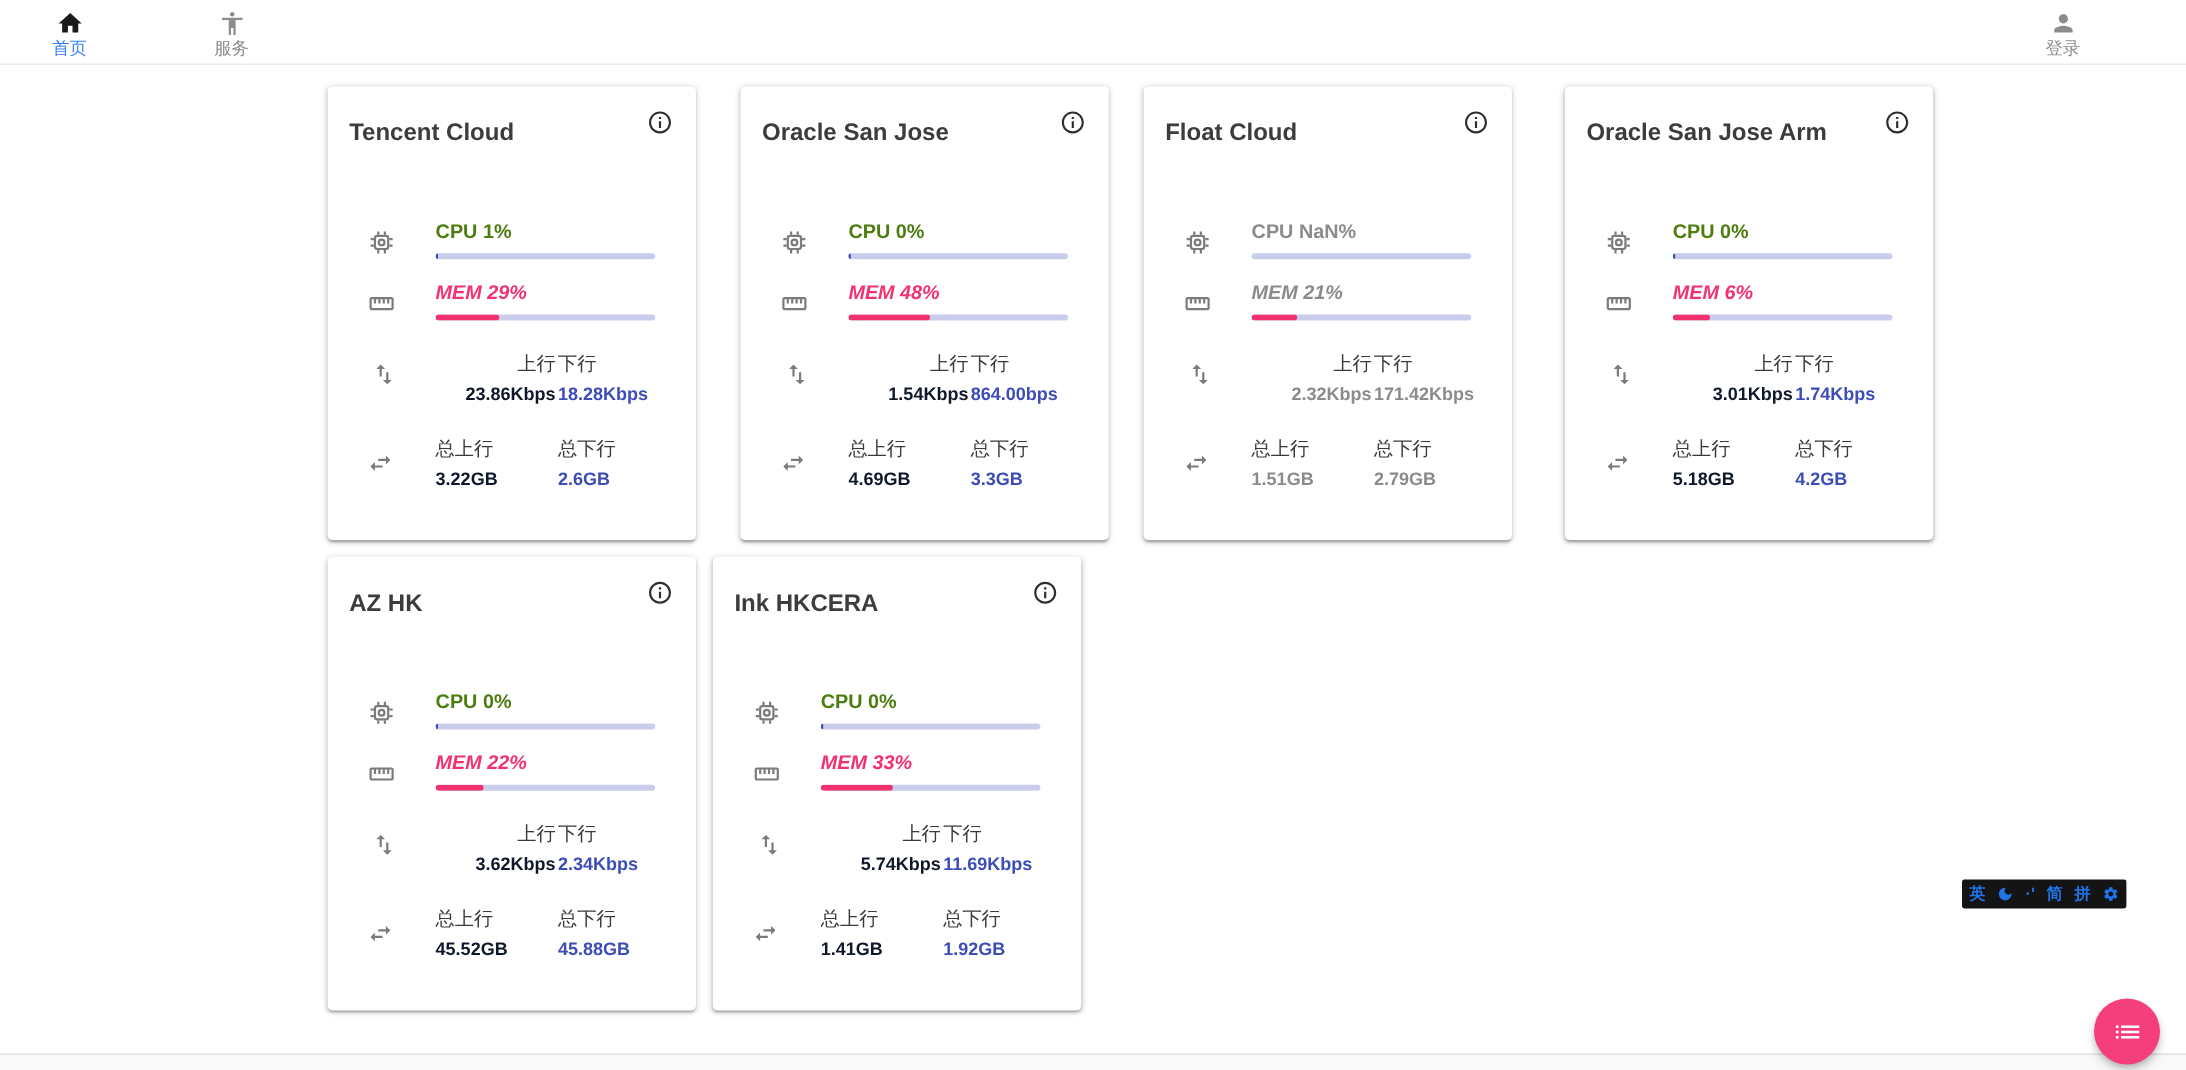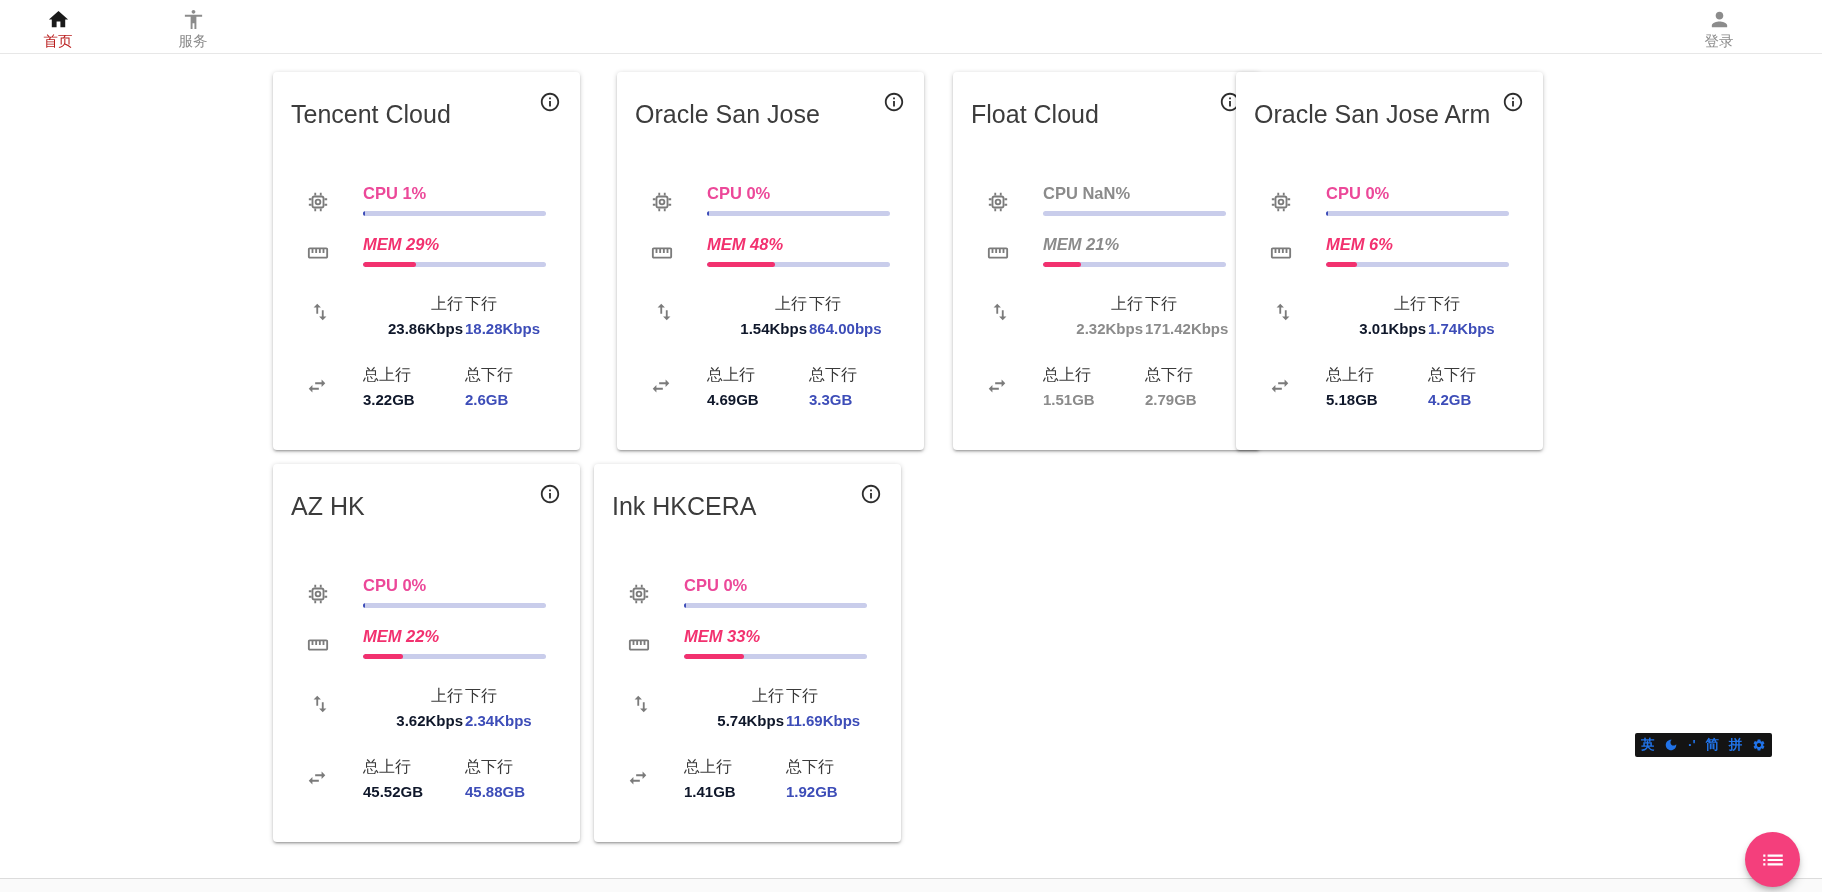--- a/index.html
+++ b/index.html
@@ -7,40 +7,40 @@
     font-family:"Liberation Sans", sans-serif; position:relative; }
 
   
   .nav { position:absolute; top:0; left:0; width:1822px; height:54px; background:#fff;
     border-bottom:1px solid #e7e7e7; z-index:10; }
   .nav-item { position:absolute; top:8px; width:64px; display:flex; flex-direction:column;
     align-items:center; gap:2px; cursor:pointer; }
   .nav-item svg { width:23px; height:23px; fill:#8c8c8c; }
   .nav-item .nav-label { font-size:14.5px; color:#8c8c8c; line-height:16px; }
   .nav-item.active svg { fill:#1a1a1a; }
-  .nav-item.active .nav-label { color:#b91c1c; }
+  .nav-item.active .nav-label { color:#3b82f6; }
 
   
   .card { position:absolute; width:307px; height:378px; background:#fff; border-radius:4px;
     box-shadow:0 3px 1px -2px rgba(0,0,0,.12), 0 2px 2px 0 rgba(0,0,0,.14), 0 1px 5px 0 rgba(0,0,0,.2); }
-  .card-title { position:absolute; left:18px; top:28px; font-size:25px; font-weight:400;
+  .card-title { position:absolute; left:18px; top:28px; font-size:20px; font-weight:700;
     color:#3c3c3c; white-space:nowrap; }
   .info-btn { position:absolute; right:18px; top:19px; width:24px; height:24px; border:none;
     background:none; padding:0; cursor:pointer; }
   .info-btn svg { width:22px; height:22px; fill:#2e2e2e; }
 
   .m-icon { position:absolute; width:22px; height:22px; }
   .m-icon svg { width:22px; height:22px; fill:#7b7b7b; }
   .icon-cpu  { left:34px; top:119px; }
   .icon-mem  { left:34px; top:170px; }
   .icon-net  { left:36px; top:229px; }
   .icon-tot  { left:33px; top:303px; }
 
   .metric-text { position:absolute; left:90px; font-size:16.5px; font-weight:700; white-space:nowrap; }
-  .cpu-text { top:112px; color:#ec4899; }
+  .cpu-text { top:112px; color:#4d7c0f; }
   .mem-text { top:163px; color:#f2316f;font-style:italic; }
   .bar { position:absolute; left:90px; width:183px; height:5px; border-radius:3px; background:#c9cdeb; overflow:hidden; }
   .cpu-bar { top:139px; } .mem-bar { top:190px; }
   .bar-fill { height:100%; border-radius:3px; }
   .cpu-fill { background:#3d4db8; } .mem-fill { background:#f2316f; }
 
   .col { position:absolute; width:100px; }
   .net-col-up  { left:90px;  top:222px;text-align:right; }
   .net-col-down{ left:192px; top:222px; }
   .tot-col-up  { left:90px;  top:293px; }
@@ -272,21 +272,21 @@
     <div class="col tot-col-up">
       <span class="lbl">总上行</span>
       <span class="val v-up">1.51GB</span>
     </div>
     <div class="col tot-col-down">
       <span class="lbl">总下行</span>
       <span class="val v-down">2.79GB</span>
     </div>
   </section>
 
-  <section class="card" style="left: 1236px; top: 72px; padding-left: 24px;">
+  <section class="card" style="left: 1304px; top: 72px; padding-left: 24px;">
     <h2 class="card-title">Oracle San Jose Arm</h2>
     <button class="info-btn">
       <svg viewBox="0 0 24 24">
           <path d="M11 17h2v-6h-2v6zm1-15C6.48 2 2 6.48 2 12s4.48 10 10 10 10-4.48 10-10S17.52 2 12 2zm0 18c-4.41 0-8-3.59-8-8s3.59-8 8-8 8 3.59 8 8-3.59 8-8 8zM11 9h2V7h-2v2z"></path>
         </svg>
     </button>
 
     <span class="m-icon icon-cpu">
       <svg viewBox="0 0 24 24">
           <g fill="none" stroke="#7b7b7b" stroke-width="2">

